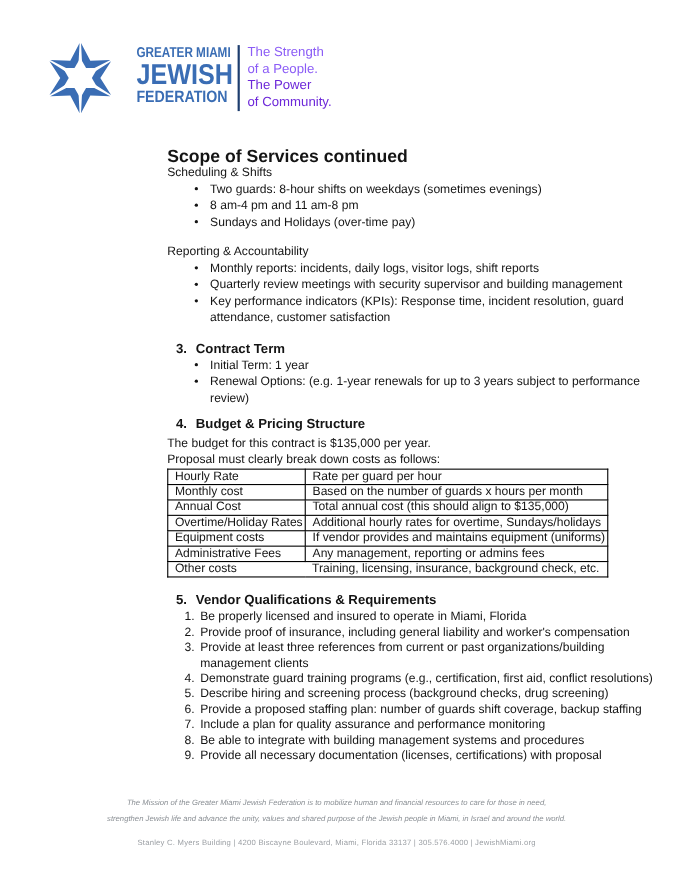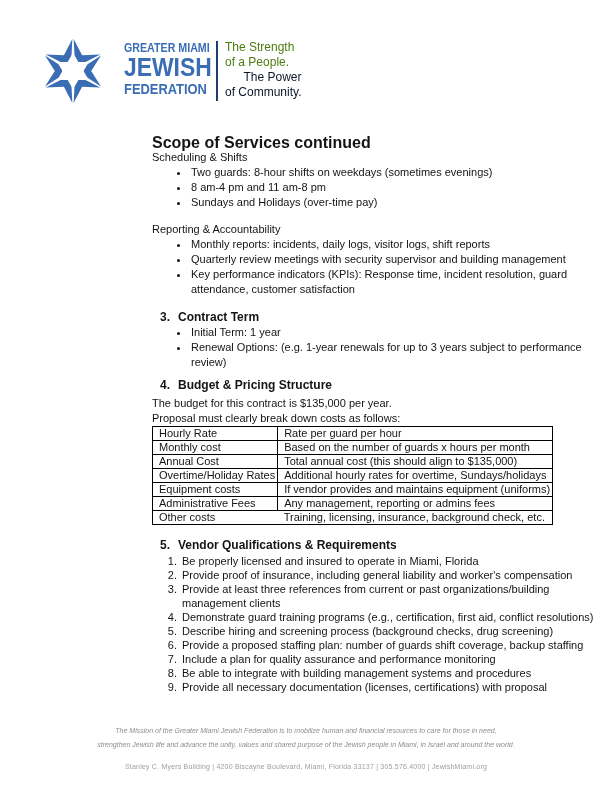--- a/index.html
+++ b/index.html
@@ -15,22 +15,22 @@
   
   .logo { position: absolute; left: 38px; top: 34px; display: flex; }
   .logo-icon { width: 70px; height: 70px; margin-top: 2px; }
   .wordmark { margin-left: 16px; width: 88px; }
   .wm-line { font-weight: bold; color: #3a6db4; transform-origin: left center; white-space: nowrap; }
   .wm-1 { font-size: 13px; line-height: 13px; margin-top: 7px; transform: scaleX(0.82); letter-spacing: 0px; }
   .wm-2 { font-size: 26px; line-height: 25px; margin-top: 1px; transform: scaleX(0.88); }
   .wm-3 { font-size: 15px; line-height: 15px; margin-top: 1px; transform: scaleX(0.86); }
   .logo-divider { width: 2px; height: 60px; background: #1d3d6e; margin: 7px 7px 0 4px; }
   .tagline { margin-top: 6px; font-size: 12px; line-height: 15px; white-space: nowrap; }
-  .tag-blue { color: #4d7c0f; }
-  .tag-gray { color: #0f172a; text-align: right; }
+  .tag-blue { color: #8b5cf6; }
+  .tag-gray { color: #6d28d9; }
 
   
   .content { position: absolute; left: 152px; top: 135px; width: 442px; font-size: 11px; line-height: 15px; }
   .doc-title { font-size: 16px; font-weight: bold; line-height: 15px; }
   .plain { line-height: 15px; }
   .mt-reporting { margin-top: 12px; }
   ul.bullets { list-style: disc; padding-left: 38px; }
   ul.bullets li { line-height: 15px; padding-left: 1px; }
   .sec-h { display: flex; font-weight: bold; font-size: 12px; line-height: 15px; }
   .sec-h .sec-num { width: 18px; margin-left: 8px; flex: none; }

